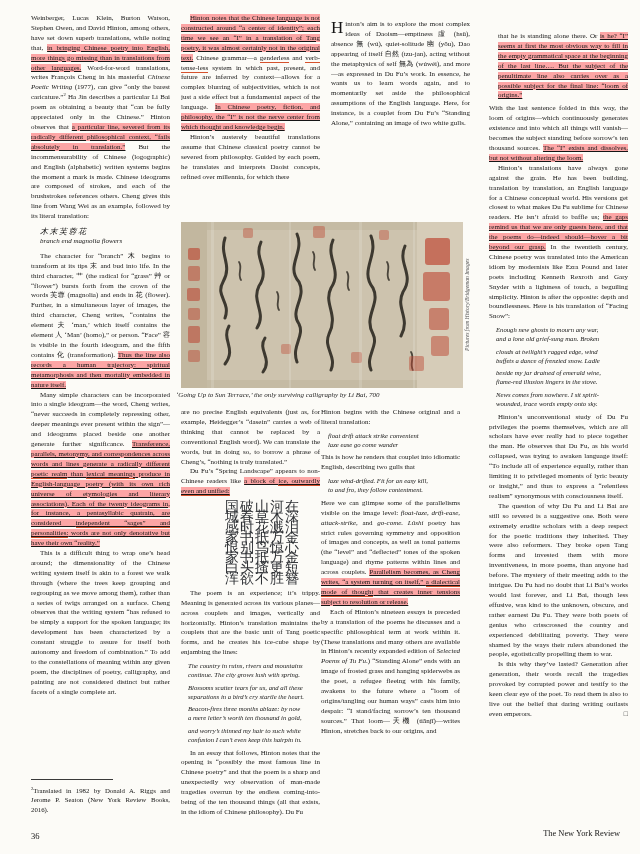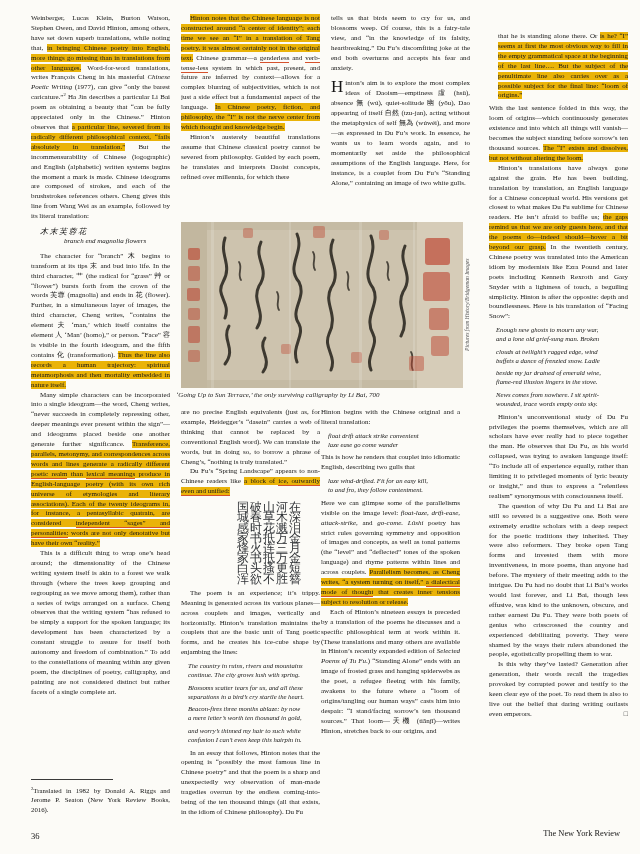--- a/index.html
+++ b/index.html
@@ -9,30 +9,30 @@
   #col1{left:31px;width:139px;height:762px;}
   #col2top{left:181px;width:139px;height:208px;}
   #col2bot{left:181px;top:408px;width:139px;height:438px;}
   #col3top{left:331px;width:139px;height:208px;}
   #col3bot{left:321px;top:408px;width:139px;height:438px;}
   #col4{left:489px;width:139px;height:808px;margin-top:16px;}
   .col p{margin:0;text-indent:9px;}
   .col p.noind{text-indent:0;}
   .col p.sect{margin-top:6px;}
   .drop{float:left;font-size:17px;line-height:14.5px;padding:1px 2px 0 0;}
-  .hl{background:#eab308;}
+  .hl{background:#fca5a5;text-decoration:underline;}
   .ru{border-bottom:1.4px solid #d5522d;}
   .i{font-style:italic;}
   sup.fn{font-size:4.6px;vertical-align:super;line-height:0;}
   .verse{margin:4px 0 4px 7px;font-style:italic;font-size:6.7px;line-height:8.8px;text-align:left;}
   .couplet{margin-bottom:4px;}
   .cnpair{margin:5px 0 5px 9px;text-align:left;font-style:italic;}
   .cnpair .cn{font-size:8px;letter-spacing:1.5px;}
-  .cnpair .roman{font-size:7px;text-align:center;}
-  .cnpoem{margin:5px 0 5px 56px;font-size:12px;line-height:10.2px;letter-spacing:1px;
+  .cnpair .roman{font-size:7px;}
+  .cnpoem{margin:5px 0 5px 44px;font-size:14px;line-height:10.2px;letter-spacing:1px;
           text-align:left;color:#2e3135;}
   .quote{margin:2px 0 3px 9px;text-align:justify;}
   .endbox{font-style:normal;float:right;color:#333;}
   .figure{position:absolute;left:181px;top:222px;width:282px;height:166px;}
   .figure svg{display:block;}
   .credit{position:absolute;left:464px;top:222px;height:166px;width:10px;
           font-size:5.6px;font-style:italic;color:#555;writing-mode:vertical-rl;
           transform:rotate(180deg);text-align:center;white-space:nowrap;}
   .caption{position:absolute;left:176px;top:391px;width:292px;text-align:left;
            font-style:italic;font-size:7px;color:#1c1c1c;}
@@ -61,21 +61,21 @@
       <p>Hinton’s austerely beautiful translations assume that Chinese classical poetry cannot be severed from philosophy. Guided by each poem, he translates and interprets Daoist concepts, refined over millennia, for which there</p>
     </div>
   <div id="col2bot" class="col">
       <p class="noind">are no precise English equivalents (just as, for example, Heidegger’s “dasein” carries a web of thinking that cannot be replaced by a conventional English word). We can translate the words, but in doing so, to borrow a phrase of Cheng’s, “nothing is truly translated.”</p>
       <p>Du Fu’s “Spring Landscape” appears to non-Chinese readers like <span class="hl">a block of </span><span class="hl ru">ice, outwardly even and unified:</span></p>
       <div class="cnpoem">
         <div>国破山河在</div>
         <div>城春草木深</div>
         <div>感时花溅泪</div>
         <div>家书抵万金</div>
-        <div>烽火连三月</div>
+        <div>恨别鸟惊心</div>
         <div>家书抵万金</div>
         <div>白头搔更短</div>
         <div>浑欲不胜簪</div>
       </div>
       <p>The poem is an experience; it’s trippy. Meaning is generated across its various planes—across couplets and images, vertically and horizontally. Hinton’s translation maintains the couplets that are the basic unit of Tang poetic forms, and he creates his ice-cube shape by enjambing the lines:</p>
       <div class="verse">
         <div class="couplet">
           <div>The country in ruins, rivers and mountains</div>
           <div>continue. The city grows lush with spring.</div>
         </div>
@@ -88,21 +88,20 @@
           <div>a mere letter’s worth ten thousand in gold,</div>
         </div>
         <div class="couplet">
           <div>and worry’s thinned my hair to such white</div>
           <div>confusion I can’t even keep this hairpin in.</div>
         </div>
       </div>
       <p>In an essay that follows, Hinton notes that the opening is “possibly the most famous line in Chinese poetry” and that the poem is a sharp and unexpectedly wry observation of man-made tragedies overrun by the endless coming-into-being of the ten thousand things (all that exists, in the idiom of Chinese philosophy). Du Fu</p>
     </div>
   <div id="col3top" class="col">
-      <p class="noind">tells us that birds seem to cry for us, and blossoms weep. Of course, this is a fairy-tale view, and “in the knowledge of its falsity, heartbreaking.” Du Fu’s discomfiting joke at the end both overturns and accepts his fear and anxiety.</p>
       <p class="noind sect"><span class="drop">H</span>inton’s aim is to explore the most complex ideas of Daoism—emptiness 虛 (hsü), absence 無 (wú), quiet-solitude 幽 (yōu), Dao appearing of itself 自然 (tzu-jan), acting without the metaphysics of self 無為 (wúwéi), and more—as expressed in Du Fu’s work. In essence, he wants us to learn words again, and to momentarily set aside the philosophical assumptions of the English language. Here, for instance, is a couplet from Du Fu’s “Standing Alone,” containing an image of two white gulls.</p>
     </div>
   <div id="col3bot" class="col">
       <p class="noind">Hinton begins with the Chinese original and a literal translation:</p>
       <div class="verse">
         <div class="couplet">
           <div>float drift attack strike convenient</div>
           <div>laze ease go come wander</div>
         </div>
       </div>

